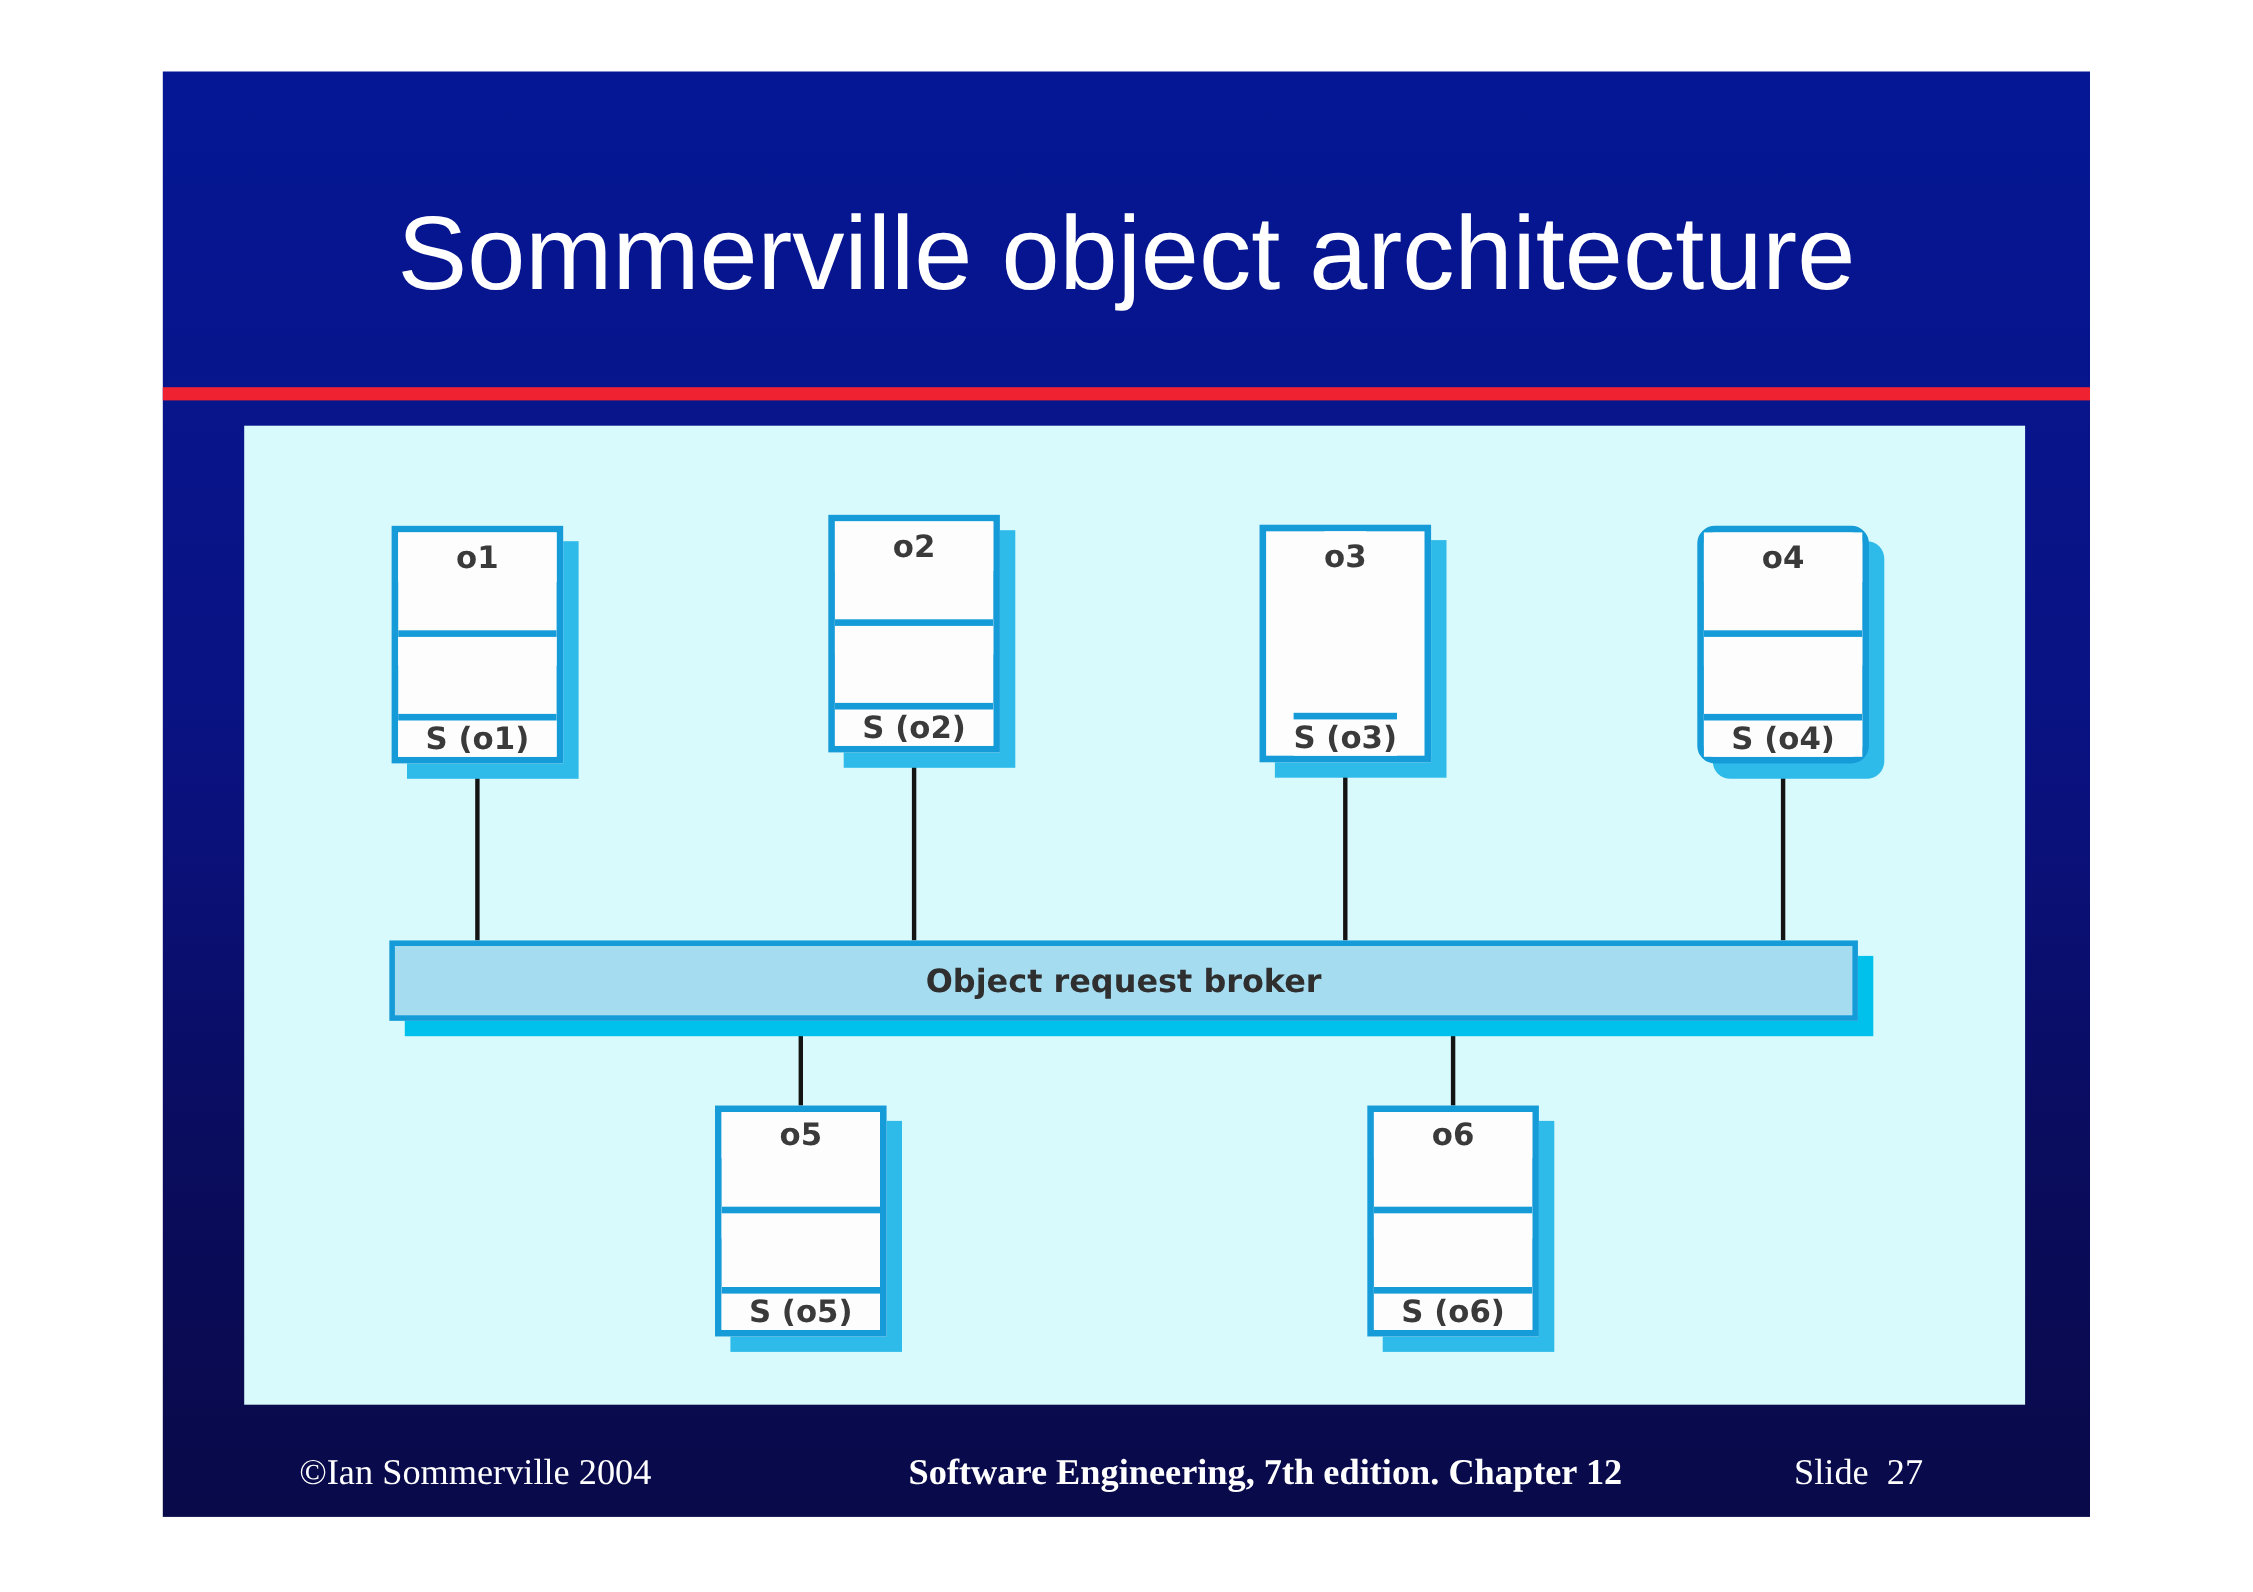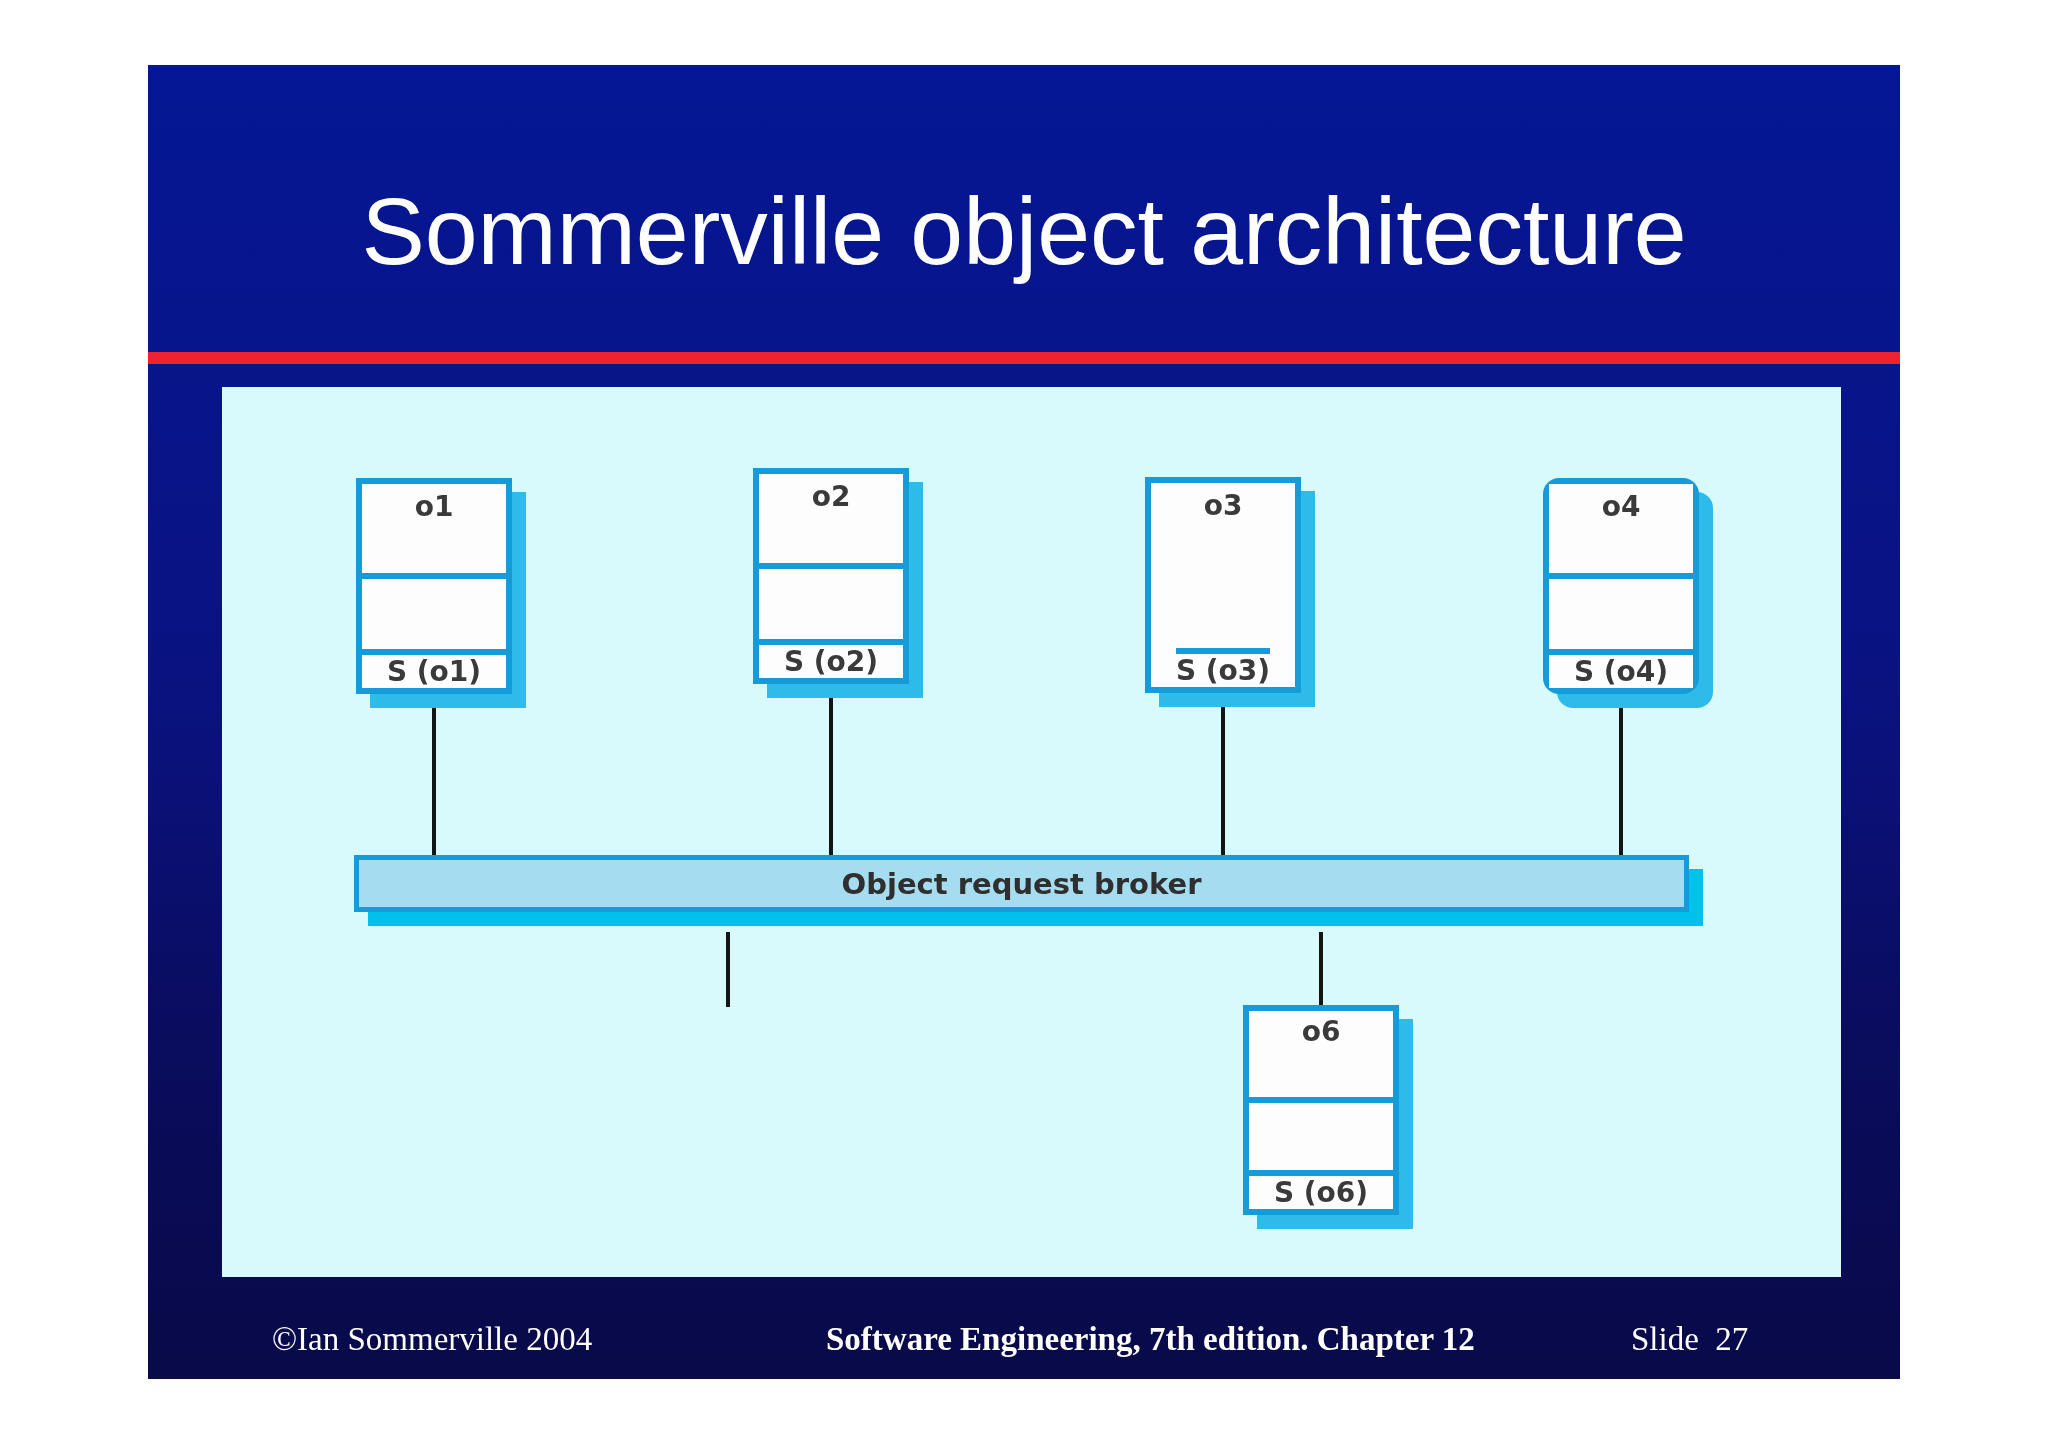--- a/index.html
+++ b/index.html
@@ -62,21 +62,21 @@
   .row-empty{height:42px;border-top:6px solid var(--box-border);}
   .row-service{flex:1;border-top:6px solid var(--box-border);}
   .pos-o1{left:134px;top:91px;}
   .pos-o2{left:531px;top:81px;}
   .pos-o3{left:923px;top:90px;align-items:center;}
   .pos-o4{left:1321px;top:91px;border-radius:16px;}
   .pos-o5{left:428px;top:618px;height:210px;}
   .pos-o6{left:1021px;top:618px;height:210px;justify-content:flex-end;}
   
   .broker-bar{
-    position:absolute;left:132px;top:468px;width:1335px;height:57px;
+    position:absolute;left:132px;top:468px;width:1335px;height:73px;
     background:var(--bar-fill);
     border:5px solid var(--box-border);
     box-shadow:14px 14px 0 0 var(--bar-shadow);
     display:flex;align-items:center;justify-content:center;
     z-index:2;
   }
   .broker-label{
     color:#2f2f2f;font-size:29px;font-weight:700;
   }
   
@@ -138,20 +138,25 @@
     <div class="obj-box pos-o4">
       <div class="row row-name">o4</div>
       <div class="row row-empty"></div>
       <div class="row row-service">S (o4)</div>
     </div>
 
     <div class="broker-bar">
       <span class="broker-label">Object request broker</span>
     </div>
 
+    <div class="obj-box pos-o5">
+      <div class="row row-name">o5</div>
+      <div class="row row-empty"></div>
+      <div class="row row-service">S (o5)</div>
+    </div>
     <div class="obj-box pos-o6">
       <div class="row row-name">o6</div>
       <div class="row row-empty"></div>
       <div class="row row-service">S (o6)</div>
     </div>
 
   </div>
 
   <div class="footer-item footer-copyright">©Ian Sommerville 2004</div>
   <div class="footer-item footer-book">Software Engineering, 7th edition. Chapter 12</div>

